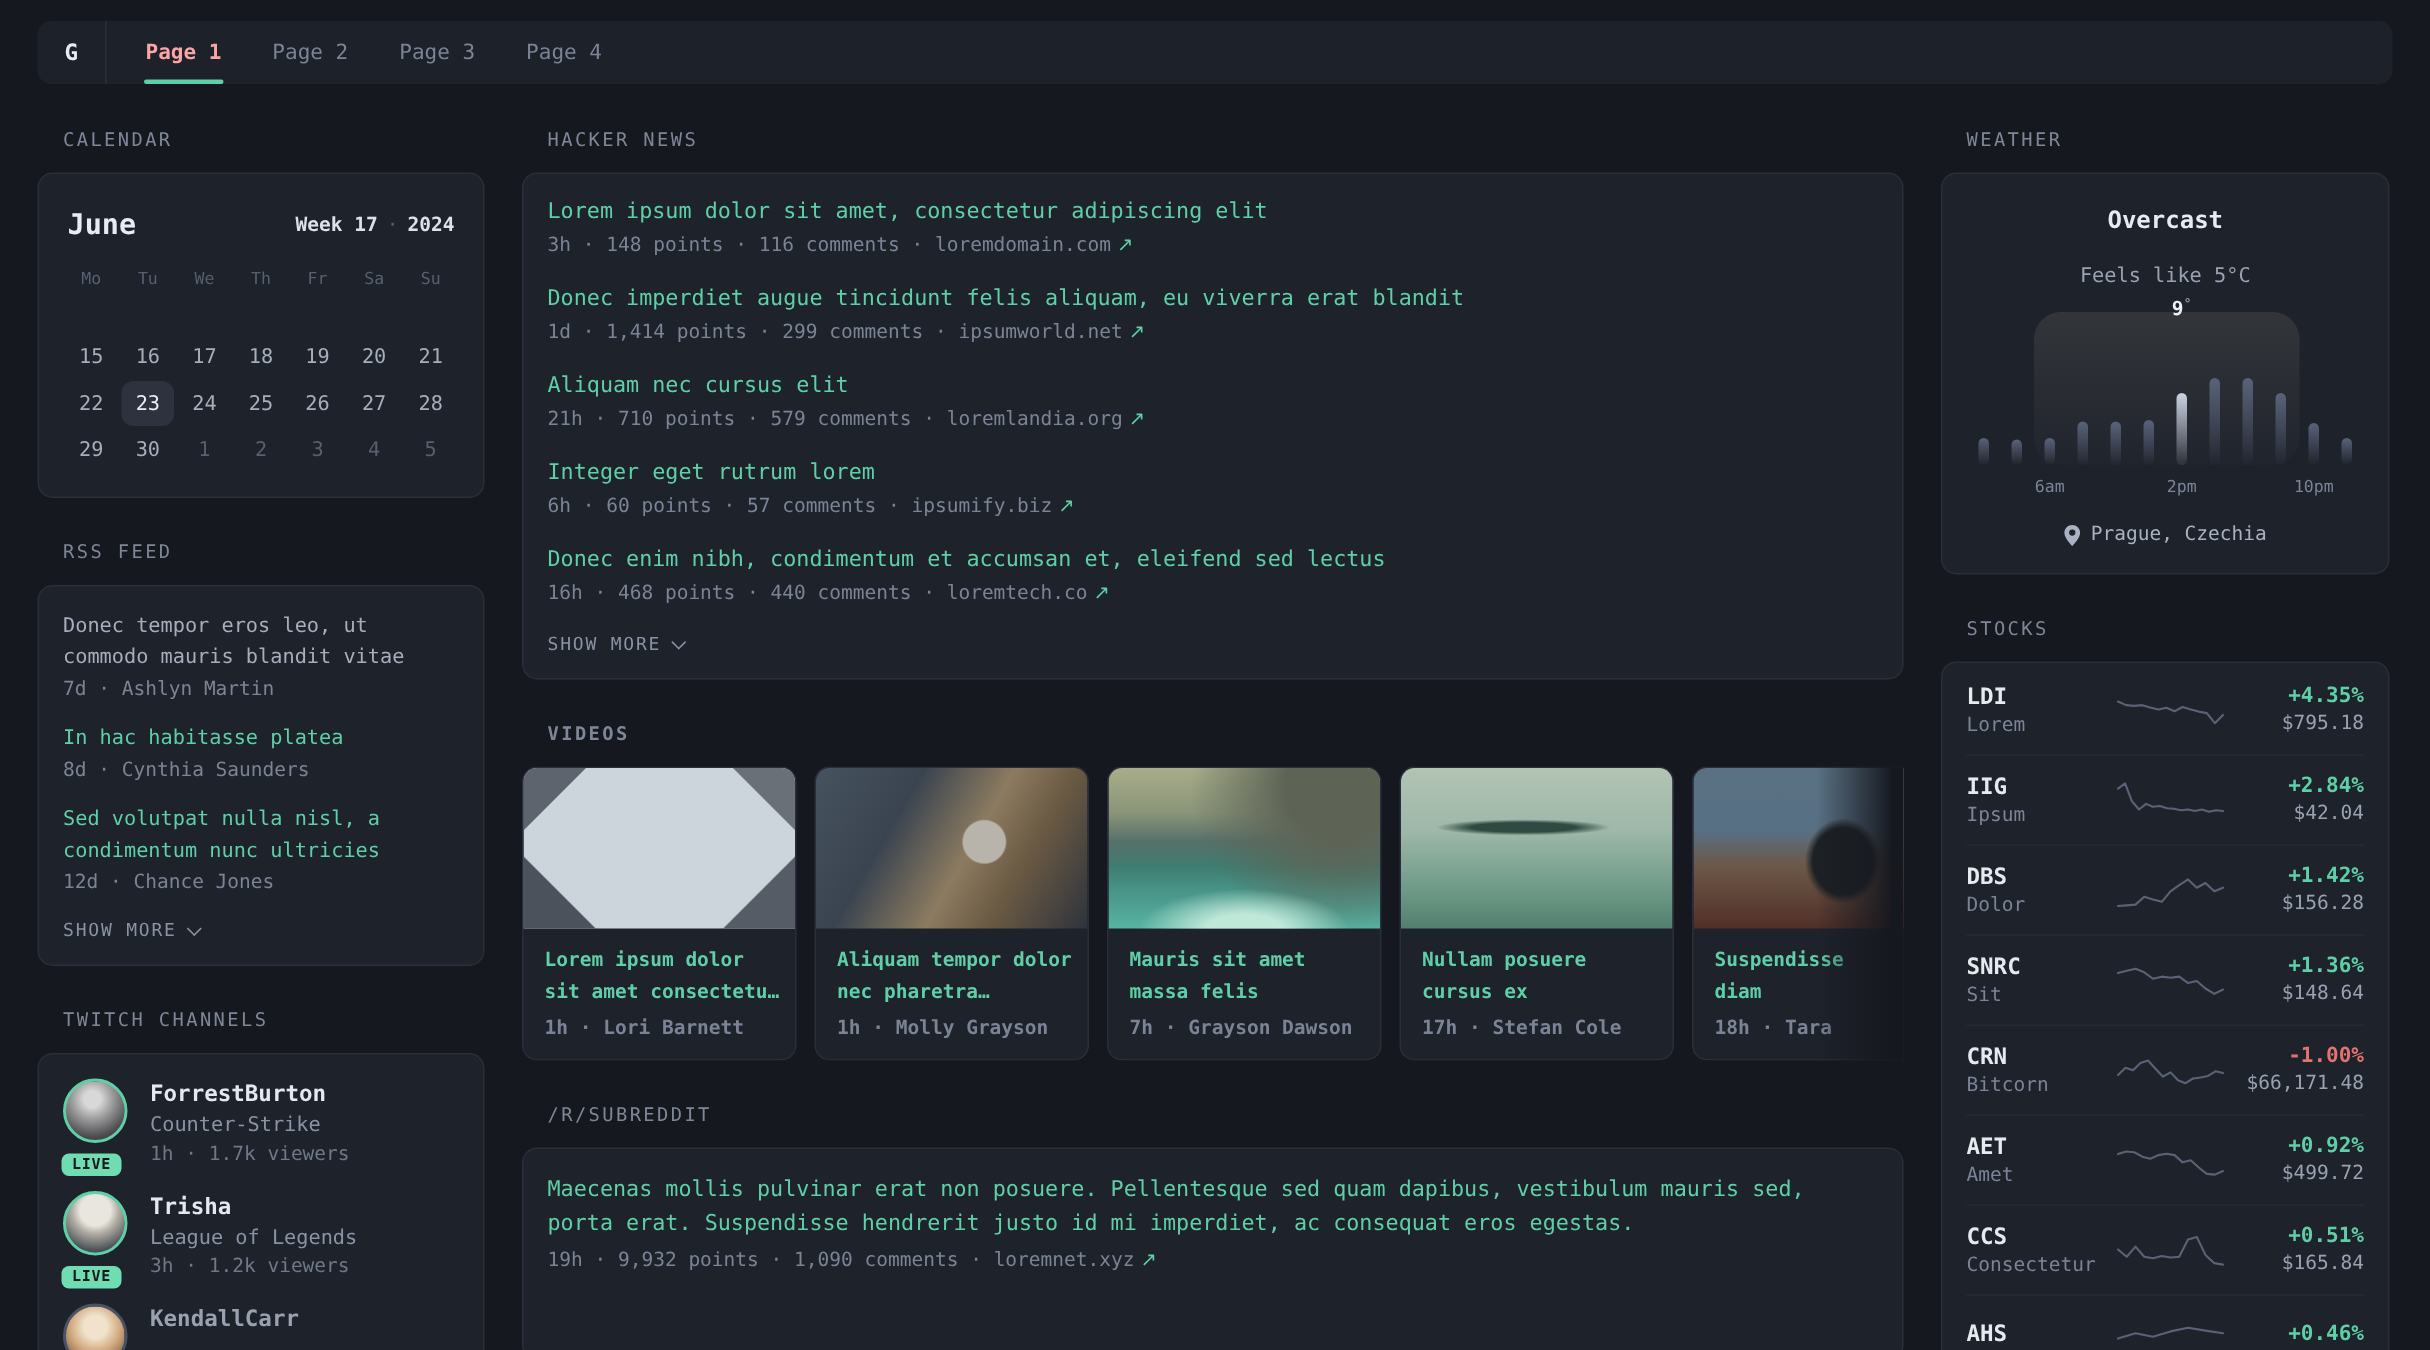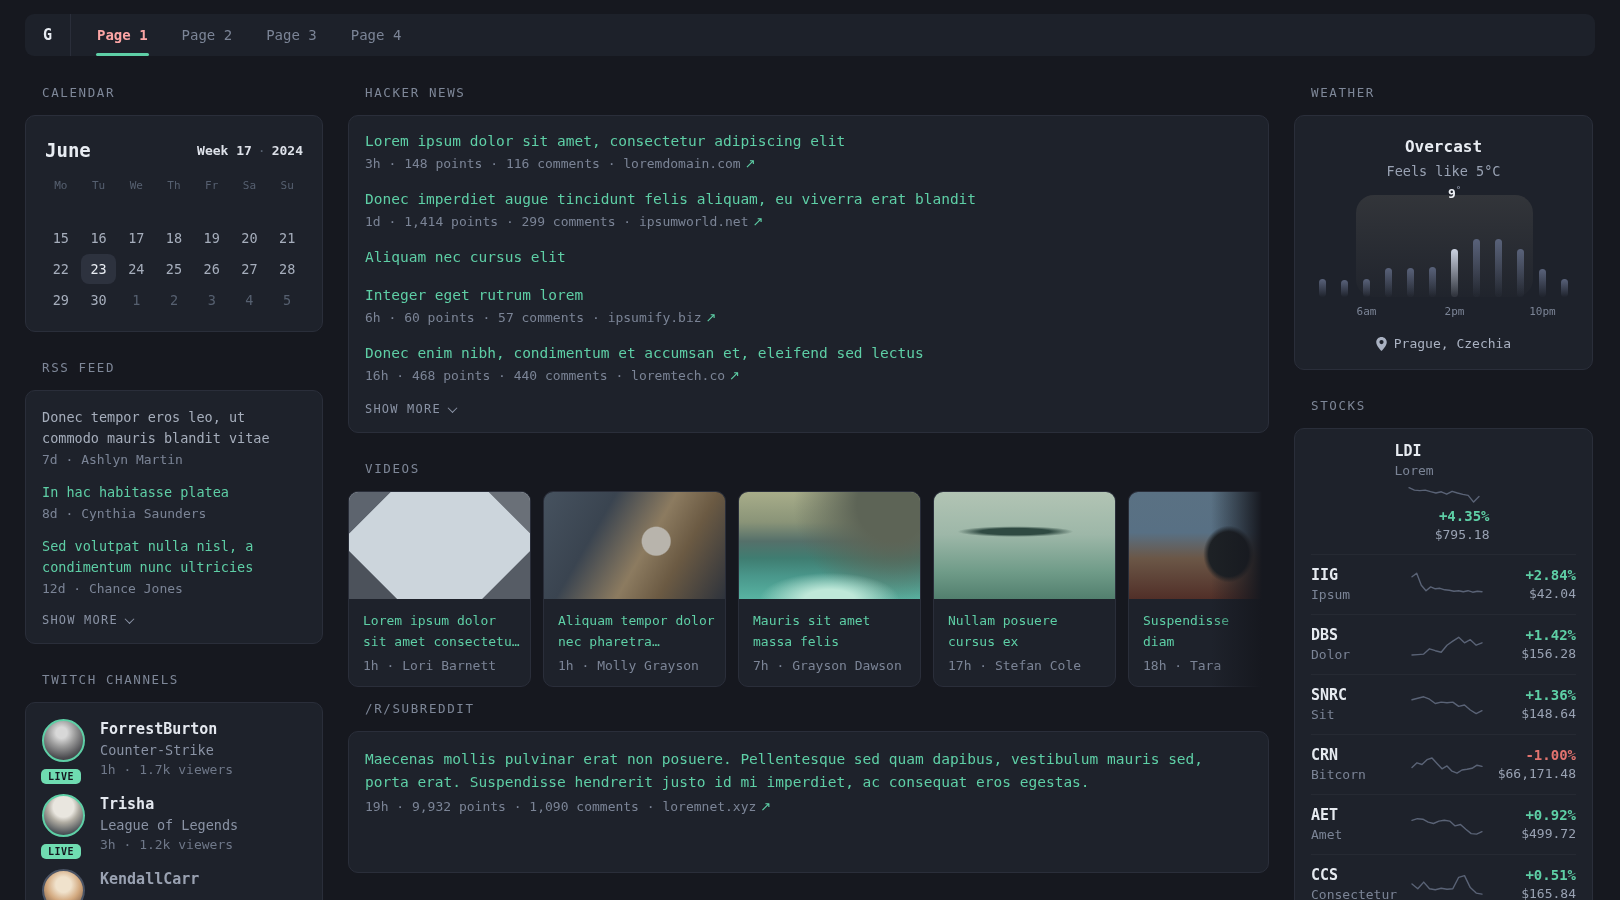--- a/index.html
+++ b/index.html
@@ -91,38 +91,38 @@
     radial-gradient(ellipse 20% 38% at 55% 58%, #1d2125 0 55%, rgba(0,0,0,0) 70%),
     linear-gradient(to bottom,#5a7183 0%,#587084 38%,#6b5747 62%,#512f28 100%);}
   .video-body{padding:11px 14px 13px;}
   .video-title{font-size:13px; line-height:21px; color:var(--mint); white-space:pre;}
   .video-meta{font-size:13px; color:var(--muted); margin-top:6px;}
   .carousel-fade{position:absolute; top:0; right:0; bottom:0; width:58px; background:linear-gradient(to right, rgba(22,24,31,0), #16181f 88%); pointer-events:none;}
 
   
   .weather-card{text-align:center; padding:21px 16px 18px;}
   .w-cond{font-size:16px; font-weight:bold; color:#e8ecf2;}
-  .w-feels{font-size:13.5px; color:var(--muted2); margin-top:7px;}
+  .w-feels{font-size:13.5px; color:var(--muted2); margin-top:20px;}
   .w-chart{position:relative; width:249px; height:88px; margin:30px auto 0;}
   .day-region{position:absolute; top:-14px; bottom:0; border-radius:18px;
     background:linear-gradient(to bottom, rgba(216,206,178,0.11), rgba(216,206,178,0.01));}
   .w-bar{position:absolute; bottom:0; width:7px; border-radius:4px;
     background:linear-gradient(to bottom,#59627a 0%, rgba(89,98,122,0.06) 96%);}
   .w-bar.hl{background:linear-gradient(to bottom,#ccd3e2 0%, rgba(204,211,226,0.10) 96%);}
   .temp-label{position:absolute; top:-24px; transform:translateX(-50%); font-size:13px; font-weight:bold; color:#eef1f6;}
   .temp-label sup{font-size:9px; color:#8a93a5;}
   .w-times{position:relative; width:249px; height:14px; margin:8px auto 0; font-size:11px; color:var(--muted);}
   .w-times span{position:absolute; transform:translateX(-50%); top:0;}
   .w-loc{margin-top:17px; display:flex; justify-content:center; align-items:center; gap:7px; font-size:13px; color:#aab2c2;}
   .pin-icon{flex:none; display:inline-flex; color:#aab2c2;}
 
   
   .stocks-card{padding:2px 16px;}
   .stock-row{display:flex; align-items:center; padding:11px 0 12px; border-top:1px solid #262a33;}
-  .stock-row:first-child{border-top:none;flex-direction:column;}
+  .stock-row:first-child{border-top:none;}
   .stock-left{width:98px;}
   .stock-ticker{font-size:15px; font-weight:bold; color:#e6eaf0; cursor:pointer;}
   .stock-name{font-size:13px; color:var(--muted); margin-top:3px;}
   .stock-spark{flex:1; display:flex; justify-content:center;}
   .stock-right{width:92px; text-align:right;}
   .stock-change{font-size:14px; font-weight:bold;}
   .stock-change.up{color:var(--mint);}
   .stock-change.down{color:var(--red);}
   .stock-price{font-size:13px; color:var(--muted2); margin-top:3px;}
 </style>
@@ -255,37 +255,38 @@
           <div class="news-item">
             <div class="news-title">Lorem ipsum dolor sit amet, consectetur adipiscing elit</div>
             <div class="news-meta"><span>3h · 148 points · 116 comments · </span><span>loremdomain.com</span><span class="ext-arrow">↗</span></div>
           </div>
           <div class="news-item">
             <div class="news-title">Donec imperdiet augue tincidunt felis aliquam, eu viverra erat blandit</div>
             <div class="news-meta"><span>1d · 1,414 points · 299 comments · </span><span>ipsumworld.net</span><span class="ext-arrow">↗</span></div>
           </div>
           <div class="news-item">
             <div class="news-title">Aliquam nec cursus elit</div>
+            <div class="news-meta"><span>21h · 710 points · 579 comments · </span><span>loremlandia.org</span><span class="ext-arrow">↗</span></div>
           </div>
           <div class="news-item">
             <div class="news-title">Integer eget rutrum lorem</div>
             <div class="news-meta"><span>6h · 60 points · 57 comments · </span><span>ipsumify.biz</span><span class="ext-arrow">↗</span></div>
           </div>
           <div class="news-item">
             <div class="news-title">Donec enim nibh, condimentum et accumsan et, eleifend sed lectus</div>
             <div class="news-meta"><span>16h · 468 points · 440 comments · </span><span>loremtech.co</span><span class="ext-arrow">↗</span></div>
           </div>
           <div class="show-more">
             <span>SHOW MORE</span>
             <span class="chevron"></span>
           </div>
         </div>
     </div>
 
-    <div class="widget" style="margin-bottom:14px;">
+    <div class="widget" style="margin-bottom:28px;font-weight:bold;">
       <div class="w-header">VIDEOS</div>
       <div class="carousel" id="video-row">
           <div class="video-card">
             <div class="thumb thumb-pillars"></div>
             <div class="video-body">
               <div class="video-title">Lorem ipsum dolor
 sit amet consectetu…</div>
               <div class="video-meta">1h · Lori Barnett</div>
             </div>
           </div>

